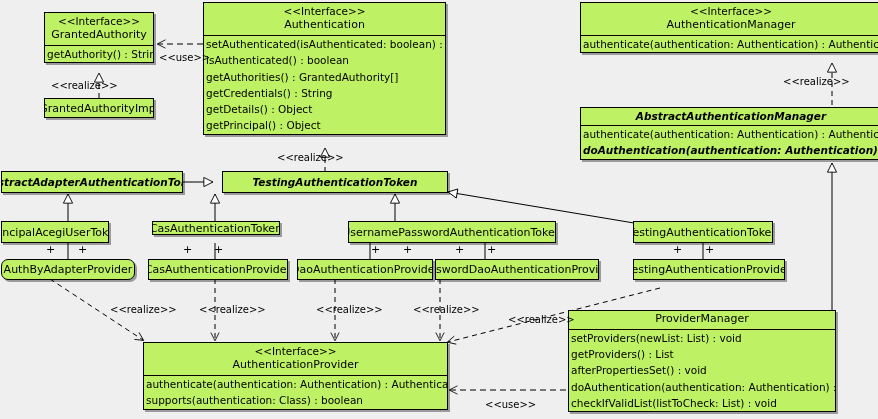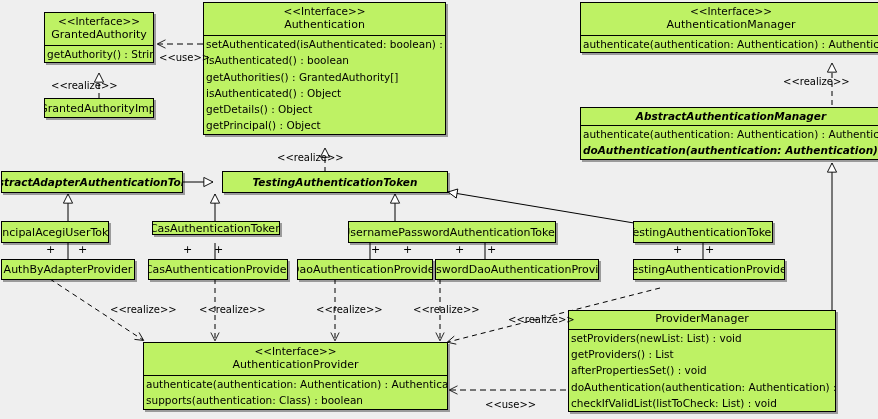--- a/index.html
+++ b/index.html
@@ -150,21 +150,21 @@
 
   <div class="uml-class" style="left:203px; top:2px; width:243px;">
     <div class="uml-head">
       <span class="stereo">&lt;&lt;Interface&gt;&gt;</span>
       <span class="cname">Authentication</span>
     </div>
     <div class="uml-compartment">
       <span class="member">setAuthenticated(isAuthenticated: boolean) : void</span>
       <span class="member">isAuthenticated() : boolean</span>
       <span class="member">getAuthorities() : GrantedAuthority[]</span>
-      <span class="member">isAuthenticated() : Object</span>
+      <span class="member">getCredentials() : String</span>
       <span class="member">getDetails() : Object</span>
       <span class="member">getPrincipal() : Object</span>
     </div>
   </div>
 
   <div class="uml-class" style="left:580px; top:2px; width:302px;">
     <div class="uml-head">
       <span class="stereo">&lt;&lt;Interface&gt;&gt;</span>
       <span class="cname">AuthenticationManager</span>
     </div>
@@ -200,21 +200,21 @@
   </div>
 
   <div class="uml-class simple-class" style="left:348px; top:221px; width:208px; height:22px;">
     <span class="cname">UsernamePasswordAuthenticationToken</span>
   </div>
 
   <div class="uml-class simple-class" style="left:633px; top:221px; width:140px; height:22px;">
     <span class="cname">TestingAuthenticationToken</span>
   </div>
 
-  <div class="uml-class simple-class" style="left:1px; top:259px; width:134px; height:21px;">
+  <div class="uml-class simple-class" style="left:1px; top:259px; width:134px; height:21px;border-radius:7px;">
     <span class="cname">AuthByAdapterProvider</span>
   </div>
 
   <div class="uml-class simple-class" style="left:148px; top:259px; width:140px; height:21px;">
     <span class="cname">CasAuthenticationProvider</span>
   </div>
 
   <div class="uml-class simple-class" style="left:297px; top:259px; width:136px; height:21px;">
     <span class="cname">DaoAuthenticationProvider</span>
   </div>

